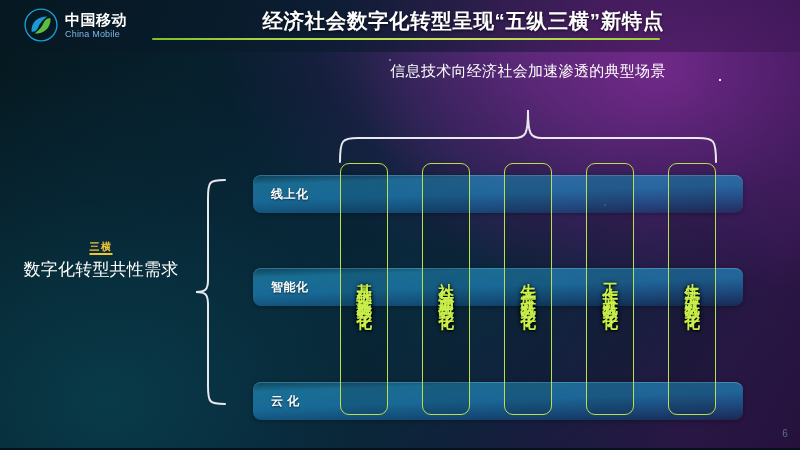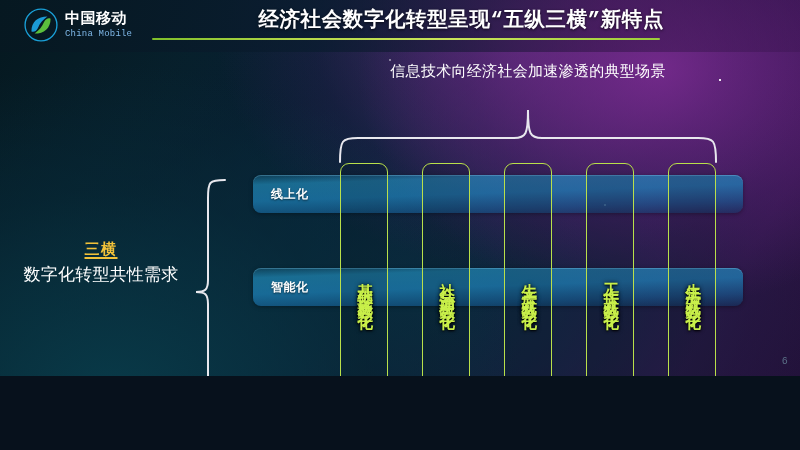--- a/index.html
+++ b/index.html
@@ -4,29 +4,28 @@
 <style>
   * { box-sizing: border-box; margin: 0; padding: 0; }
   html, body {
     width: 800px; height: 450px;
     overflow: hidden;
     background: #07111c;
     font-family: "Liberation Sans", "DejaVu Sans", sans-serif;
   }
   #slide {
     position: relative;
-    width: 800px; height: 376px;
+    width: 800px; height: 448px;
     overflow: hidden;
     background:
       radial-gradient(ellipse 420px 330px at 660px 70px, rgba(128,44,150,0.80) 0%, rgba(90,34,120,0.42) 45%, rgba(40,20,70,0.0) 72%),
       radial-gradient(ellipse 380px 300px at 520px 30px, rgba(150,60,170,0.52) 0%, rgba(80,30,110,0.18) 55%, rgba(20,15,50,0) 80%),
       radial-gradient(ellipse 520px 420px at 110px 400px, rgba(9,60,74,0.95) 0%, rgba(7,42,56,0.55) 50%, rgba(5,22,34,0) 80%),
       radial-gradient(ellipse 600px 380px at 420px 300px, rgba(8,46,62,0.85) 0%, rgba(6,30,45,0.35) 55%, rgba(4,16,28,0) 85%),
       linear-gradient(120deg, #05181f 0%, #07202c 22%, #0a1f3a 45%, #241544 70%, #3a1350 88%, #2a0f3e 100%);
-    font-family: Liberation Mono, monospace;
   }
   
   #stars, #stars2 {
     position: absolute; inset: 0; pointer-events: none;
   }
   #stars {
     background-image:
       radial-gradient(1px 1px at 40px 120px, rgba(255,255,255,.75) 50%, transparent 51%),
       radial-gradient(1px 1px at 130px 300px, rgba(255,255,255,.55) 50%, transparent 51%),
       radial-gradient(1.3px 1.3px at 210px 90px, rgba(255,255,255,.7) 50%, transparent 51%),
@@ -109,21 +108,21 @@
     margin-top: 4px; font-size: 15px; color: #ffffff; letter-spacing: .3px;
     white-space: nowrap;
   }
 
   
   #sanheng-label {
     position: absolute; left: 10px; top: 240px; width: 182px;
     text-align: center;
   }
   #sanheng-title {
-    font-size: 15px; font-weight: bold; color: #f2c239;
+    font-size: 10px; font-weight: bold; color: #f2c239;
     text-decoration: underline; text-underline-offset: 3px;
     text-decoration-thickness: 2px; letter-spacing: 1.5px;
   }
   #sanheng-sub {
     margin-top: 4px; font-size: 17px; color: #ffffff; letter-spacing: .2px;
     white-space: nowrap;
   }
 
   
   #brace-top { position: absolute; left: 332px; top: 106px; }

